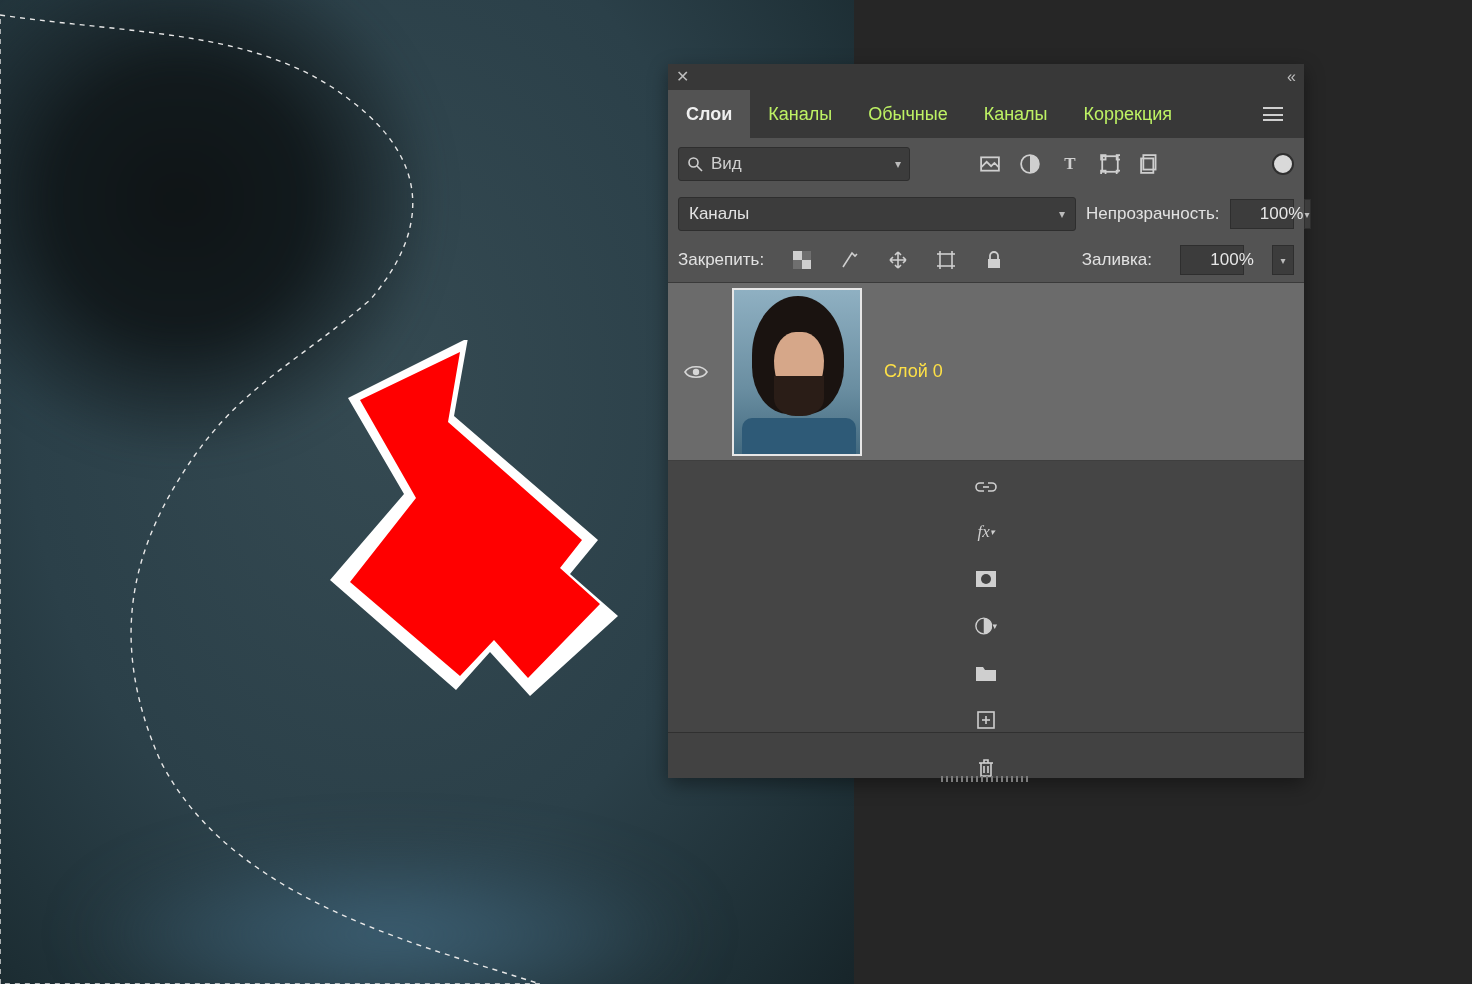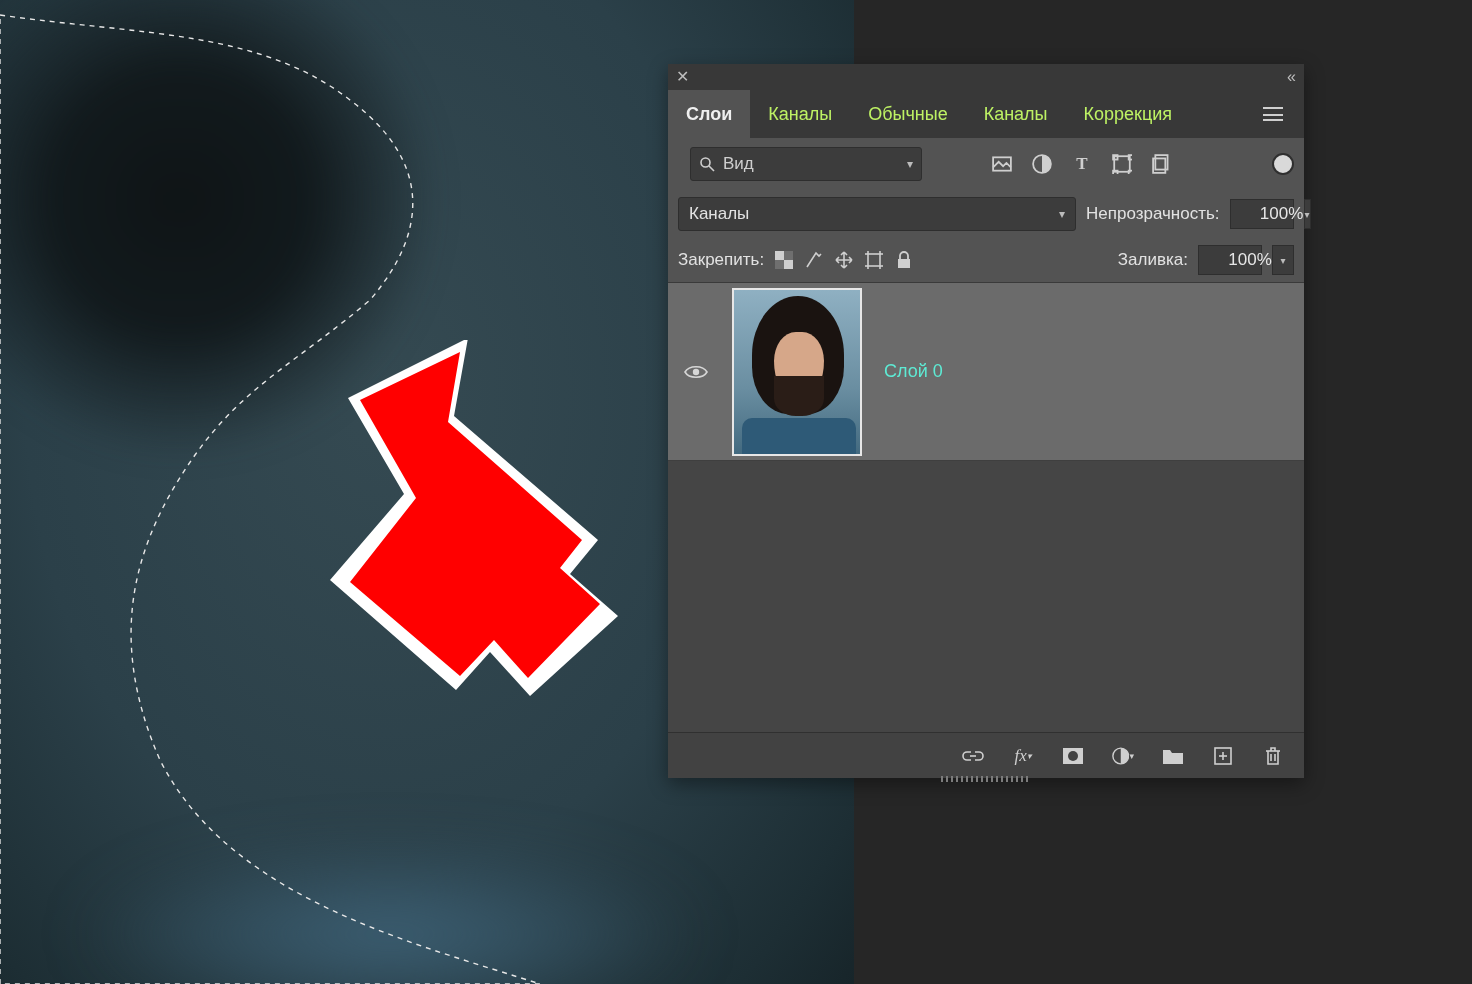--- a/index.html
+++ b/index.html
@@ -123,21 +123,20 @@
   .row.search-row { height: 52px; }
   .search-box {
     width: 232px; height: 34px;
     background: #3c3c3c;
     border: 1px solid #2e2e2e;
     border-radius: 3px;
     display: flex; align-items: center;
     padding: 0 8px;
     gap: 8px;
     color: #cfcfcf;
-    margin-left: 12px;
   }
   .search-box .chev { margin-left: auto; font-size: 12px; color:#bbb; }
 
   .filter-icons { display: flex; gap: 20px; margin-left: 60px; align-items:center; }
   .filter-icons span,
   .filter-icons svg { width:20px; height:20px; display:inline-flex; align-items:center; justify-content:center; color:#cfcfcf; }
   .toggle {
     margin-left: auto;
     width: 22px; height: 22px; border-radius: 50%;
     background: #d9d9d9;
@@ -165,21 +164,21 @@
     display: flex; align-items:center; justify-content:center;padding-left:40px;
   }
   .tiny-chev {
     width: 22px; height: 30px;
     border: 1px solid #2e2e2e;
     background: #3c3c3c;
     display: flex; align-items:center; justify-content:center;
     font-size: 10px; color:#bbb;
   }
 
-  .row.lock-row { height: 44px; gap: 10px; }
+  .row.lock-row { height: 44px; gap: 28px; }
   .icon      { width: 20px; height: 20px; display:inline-flex; align-items:center; justify-content:center; color:#cfcfcf; }
 
   .layers-list {
     flex: 1;
     background: #454545;
     overflow: hidden;
     border-top: 1px solid #3a3a3a;
   }
   .layer-row {
     height: 178px;
@@ -211,29 +210,30 @@
   .thumb .corner-bl { left:-2px; bottom:-2px; border-right:none; border-top:none; }
   .thumb .corner-br { right:-2px; bottom:-2px; border-left:none; border-top:none; }
   
   .thumb-portrait { position:absolute; inset:0; }
   .thumb-portrait .bg    { position:absolute; inset:0; background:linear-gradient(180deg,#8fb0c2 0%, #6a8ea1 60%, #436a80 100%); }
   .thumb-portrait .hair  { position:absolute; left:18px; top:6px; width:92px; height:118px; border-radius:50% 50% 40% 40%; background:#1a1310; }
   .thumb-portrait .face  { position:absolute; left:40px; top:42px; width:50px; height:64px; border-radius:48% 48% 40% 40%/50% 50% 60% 60%; background:#d6a789; }
   .thumb-portrait .beard { position:absolute; left:40px; top:86px; width:50px; height:40px; border-radius:0 0 44% 44%; background:#2a1d17; }
   .thumb-portrait .shirt { position:absolute; left:8px; bottom:0; width:114px; height:36px; background:#2e5a77; border-radius:10px 10px 0 0; }
 
-  .layer-name { color:#5eead4; font-size:18px; }
+  .layer-name { color:#fde047; font-size:18px; }
 
   .panel-footer {
     height: 46px;
     background: #424242;
     border-top: 1px solid #303030;
     display: flex; align-items:center; justify-content:flex-end;
     gap: 28px; padding: 0 20px;
     color: #bfbfbf;
+    flex-direction: column;
   }
   .panel-footer .icon { width:22px; height:22px; }
 
   
   .resize-grip {
     position:absolute;
     left:50%; transform: translateX(-50%);
     bottom:-4px;
     width: 90px; height: 6px;
     background: repeating-linear-gradient(90deg,#7b7b7b 0 2px, transparent 2px 5px);

